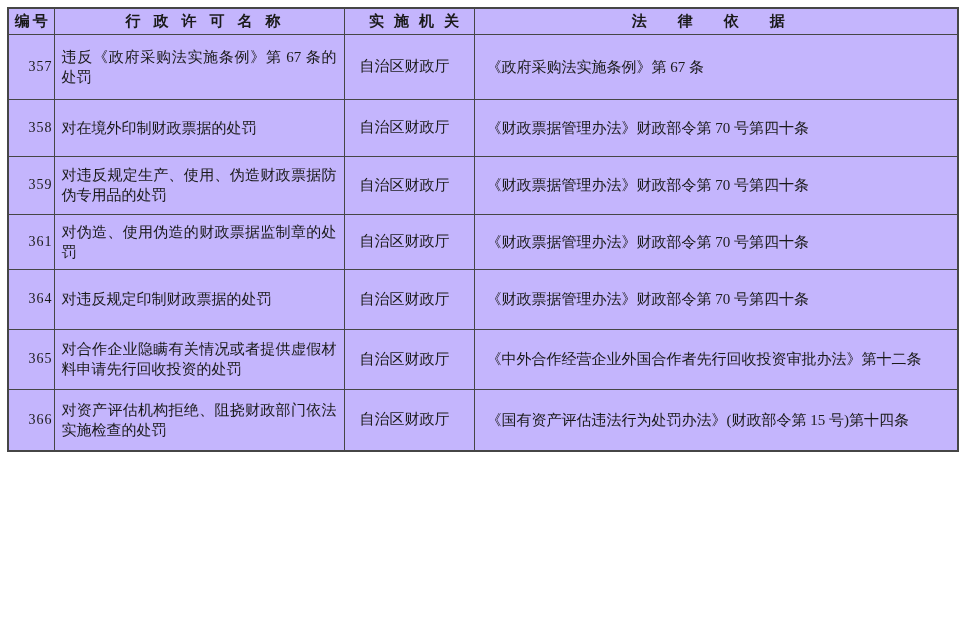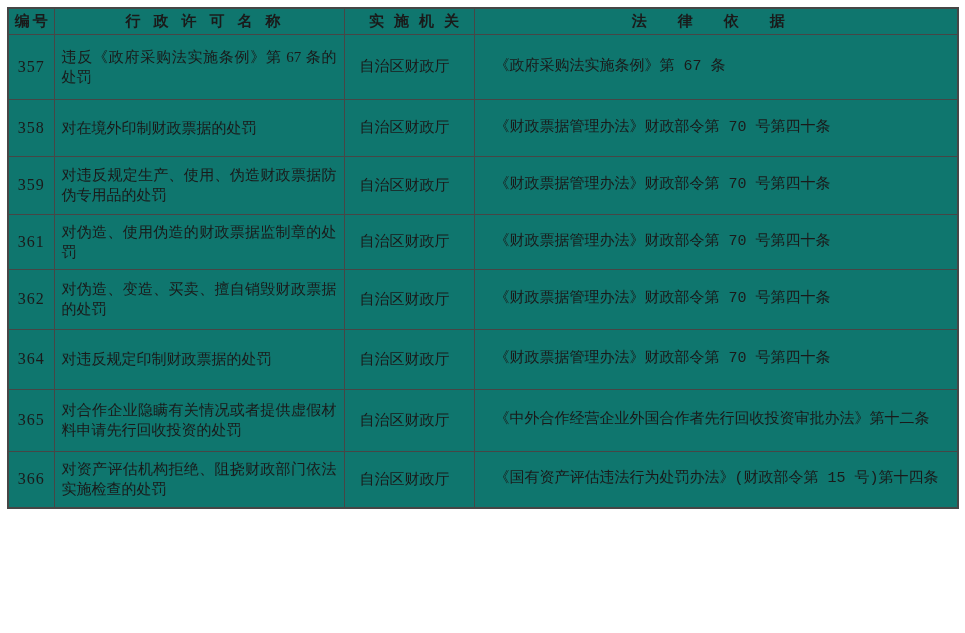--- a/index.html
+++ b/index.html
@@ -18,21 +18,21 @@
     font-family: "Liberation Serif", "DejaVu Serif", serif;
     color: #1a1a1a;
   }
   table.permit-table {
     position: absolute;
     left: 7px;
     top: 7px;
     width: 950px;
     border-collapse: collapse;
     table-layout: fixed;
-    background: #0f766e;
+    background: #c4b5fd;
     border: 2px solid #464646;
     font-size: 15px;
   }
   .permit-table col.c-id     { width: 46px;  }
   .permit-table col.c-name   { width: 290px; }
   .permit-table col.c-agency { width: 130px; }
   .permit-table col.c-legal  { width: 484px; }
 
   .permit-table th, .permit-table td {
     border: 1px solid #464646;
@@ -46,38 +46,37 @@
     text-align: center;
     padding: 0;
     white-space: nowrap;
   }
   th.col-id     { letter-spacing: 3px;  padding-left: 3px;  }
   th.col-name   { letter-spacing: 13px; padding-left: 21px; }
   th.col-agency { letter-spacing: 10px; padding-left: 20px; }
   th.col-legal  { letter-spacing: 31px; padding-left: 16px; }
 
   td.col-id {
-    text-align: center;
-    font-size: 16px;
+    text-align: right;
+    font-size: 14px;
     letter-spacing: 1px;
   }
   td.col-name {
     text-align: justify;
     padding: 2px 7px;
     line-height: 20px;
   }
   td.col-agency {
     text-align: left;
     padding-left: 15px;
   }
   td.col-legal {
     text-align: left;
-    padding-left: 20px;
+    padding-left: 12px;
     line-height: 20px;
-    font-family: Liberation Mono, monospace;
   }
   
   tbody tr:nth-child(1)  { height: 65px; }
   tbody tr:nth-child(2)  { height: 57px; }
   tbody tr:nth-child(3)  { height: 58px; }
   tbody tr:nth-child(4)  { height: 55px; }
   tbody tr:nth-child(5)  { height: 60px; }
   tbody tr:nth-child(6)  { height: 60px; }
   tbody tr:nth-child(7)  { height: 62px; }
   tbody tr:nth-child(8)  { height: 57px; }
@@ -126,26 +125,20 @@
   </tr>
 
 
   <tr>
     <td class="col-id">361</td>
     <td class="col-name">对伪造、使用伪造的财政票据监制章的处罚</td>
     <td class="col-agency">自治区财政厅</td>
     <td class="col-legal">《财政票据管理办法》财政部令第 70 号第四十条</td>
   </tr>
 
-  <tr>
-    <td class="col-id">362</td>
-    <td class="col-name">对伪造、变造、买卖、擅自销毁财政票据的处罚</td>
-    <td class="col-agency">自治区财政厅</td>
-    <td class="col-legal">《财政票据管理办法》财政部令第 70 号第四十条</td>
-  </tr>
 
 
   <tr>
     <td class="col-id">364</td>
     <td class="col-name">对违反规定印制财政票据的处罚</td>
     <td class="col-agency">自治区财政厅</td>
     <td class="col-legal">《财政票据管理办法》财政部令第 70 号第四十条</td>
   </tr>
 
   <tr>

